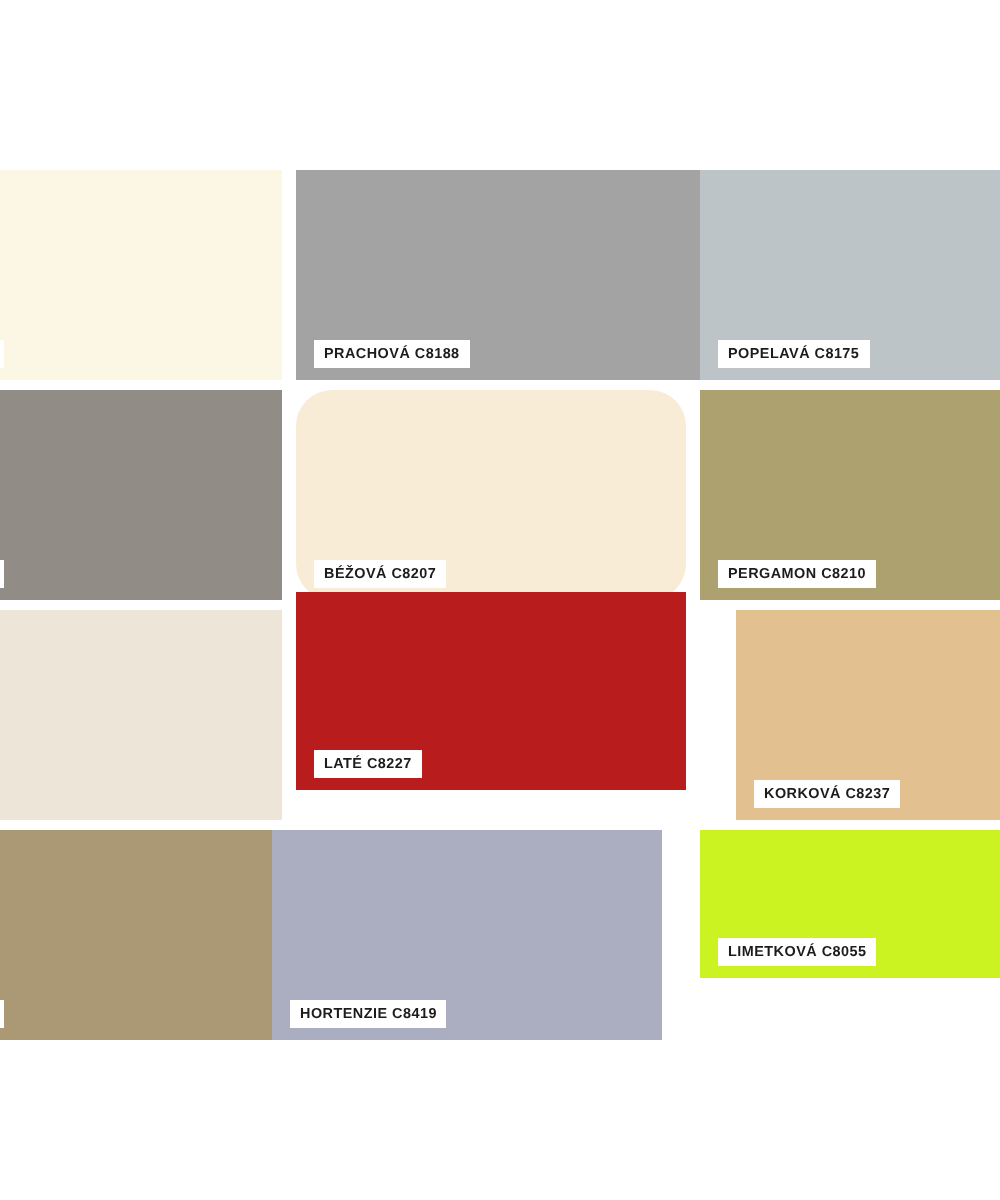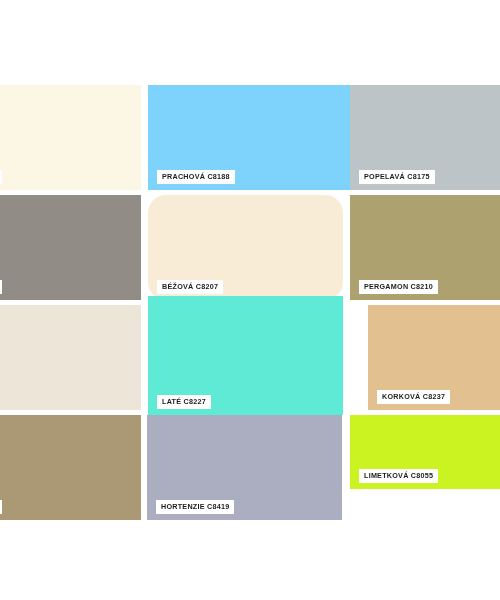--- a/index.html
+++ b/index.html
@@ -51,44 +51,44 @@
     padding-left: 5px;
   }
 </style>
 </head>
 <body>
 
 <div id="swatch-grid" style="background: rgb(255, 255, 255);">
     <div class="swatch-cell clipped-left" style="left: 0px; top: 85px; width: 141px; height: 105px; background: rgb(252, 247, 228);">
       <div class="swatch-label" style="background: rgb(255, 255, 255); color: rgb(28, 28, 28);">C8167</div>
     </div>
-    <div class="swatch-cell" style="left: 148px; top: 85px; width: 211px; height: 105px; background: #7dd3fc;">
+    <div class="swatch-cell" style="left: 148px; top: 85px; width: 211px; height: 105px; background: #a3a3a3;">
       <div class="swatch-label" style="background: rgb(255, 255, 255); color: rgb(28, 28, 28);">PRACHOVÁ C8188</div>
     </div>
     <div class="swatch-cell" style="left: 350px; top: 85px; width: 150px; height: 105px; background: rgb(188, 196, 200);">
       <div class="swatch-label" style="background: rgb(255, 255, 255); color: rgb(28, 28, 28);">POPELAVÁ C8175</div>
     </div>
     <div class="swatch-cell clipped-left" style="left: 0px; top: 195px; width: 141px; height: 105px; background: rgb(145, 141, 134);">
       <div class="swatch-label" style="background: rgb(255, 255, 255); color: rgb(28, 28, 28);">C8179</div>
     </div>
     <div class="swatch-cell" style="left: 148px; top: 195px; width: 195px; height: 105px; background: rgb(248, 236, 215); border-radius: 18px;">
       <div class="swatch-label" style="background: rgb(255, 255, 255); color: rgb(28, 28, 28);">BÉŽOVÁ C8207</div>
     </div>
     <div class="swatch-cell" style="left: 350px; top: 195px; width: 172px; height: 105px; background: rgb(173, 161, 112); text-decoration: underline;">
       <div class="swatch-label" style="background: rgb(255, 255, 255); color: rgb(28, 28, 28);">PERGAMON C8210</div>
     </div>
     <div class="swatch-cell clipped-left" style="left: 0px; top: 305px; width: 141px; height: 105px; background: rgb(236, 229, 216);"></div>
-    <div class="swatch-cell" style="left: 148px; top: 296px; width: 195px; height: 119px; background: #5eead4;">
+    <div class="swatch-cell" style="left: 148px; top: 296px; width: 195px; height: 99px; background: #b91c1c;">
       <div class="swatch-label" style="background: rgb(255, 255, 255); color: rgb(28, 28, 28);">LATÉ C8227</div>
     </div>
     <div class="swatch-cell" style="left: 368px; top: 305px; width: 150px; height: 105px; background: rgb(227, 192, 143);">
       <div class="swatch-label" style="background: rgb(255, 255, 255); color: rgb(28, 28, 28);">KORKOVÁ C8237</div>
     </div>
     <div class="swatch-cell clipped-left" style="left: 0px; top: 415px; width: 141px; height: 105px; background: rgb(171, 152, 116);">
       <div class="swatch-label" style="background: rgb(255, 255, 255); color: rgb(28, 28, 28);">C8239</div>
     </div>
-    <div class="swatch-cell" style="left: 147px; top: 415px; width: 195px; height: 105px; background: rgb(170, 174, 192);">
+    <div class="swatch-cell" style="left: 136px; top: 415px; width: 195px; height: 105px; background: rgb(170, 174, 192);">
       <div class="swatch-label" style="background: rgb(255, 255, 255); color: rgb(28, 28, 28);">HORTENZIE C8419</div>
     </div>
     <div class="swatch-cell" style="left: 350px; top: 415px; width: 150px; height: 74px; background: rgb(203, 242, 33);">
       <div class="swatch-label" style="background: rgb(255, 255, 255); color: rgb(28, 28, 28);">LIMETKOVÁ C8055</div>
     </div>
   </div>
 
 </body></html>

